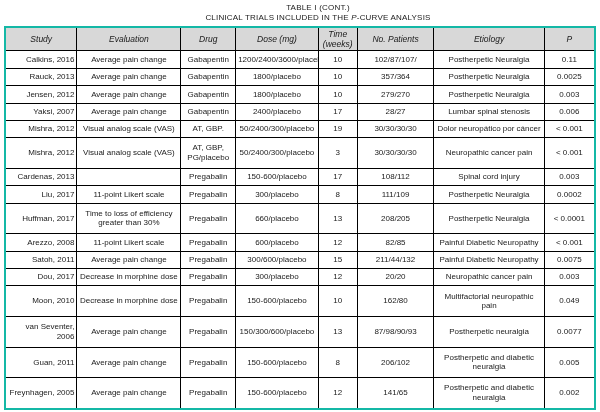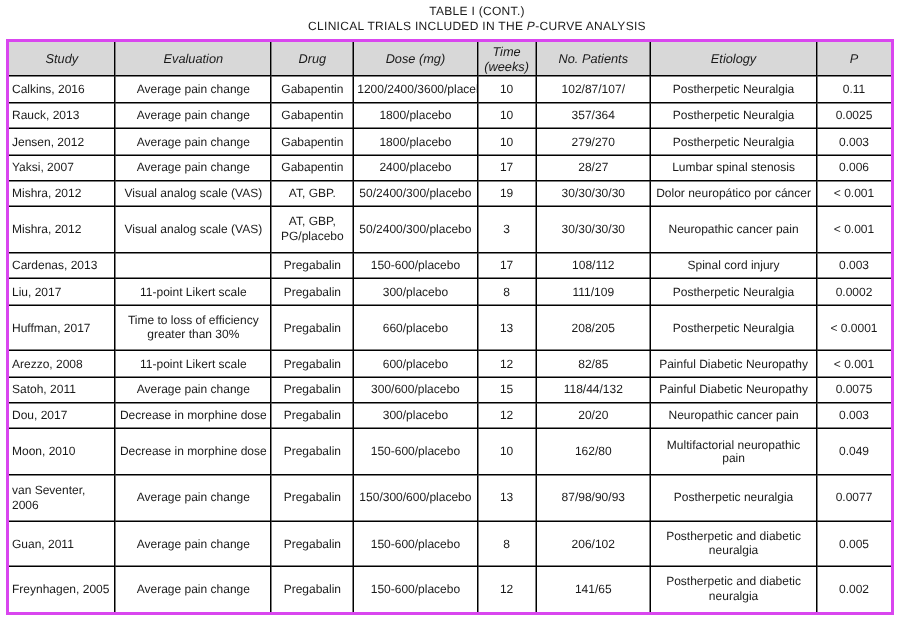--- a/index.html
+++ b/index.html
@@ -23,40 +23,40 @@
     letter-spacing: 0.2px;
     margin-bottom: 3px;
     margin-left: 36px;
   }
   .title-block .italic { font-style: italic; }
   table.trials {
     width: 592px;
     height: 384px;
     margin: 0 auto;
     border-collapse: collapse;
-    border: 2px solid #d946ef;
+    border: 2px solid #14b8a6;
     table-layout: fixed;
     font-size: 8px;
   }
   th, td {
     border: 1px solid #000000;
     padding: 1px 2px;
     text-align: center;
     vertical-align: middle;
     line-height: 1.2;
     overflow: hidden;
   }
   th {
     background: #d8d8d8;
     font-style: italic;
     font-weight: normal;
     font-size: 8.5px;
     height: 17px;
   }
-  td.study { text-align: left; }
+  td.study { text-align: right; }
 </style>
 </head>
 <body>
 
 <div class="page">
   <div class="title-block">
     <div>TABLE I (CONT.)</div>
     <div><span>CLINICAL TRIALS INCLUDED IN THE </span><span class="italic">P</span><span>-CURVE ANALYSIS</span></div>
   </div>
 
@@ -183,21 +183,21 @@
           <td>82/85</td>
           <td>Painful Diabetic Neuropathy</td>
           <td>&lt; 0.001</td>
         </tr>
         <tr>
           <td class="study">Satoh, 2011</td>
           <td>Average pain change</td>
           <td>Pregabalin</td>
           <td>300/600/placebo</td>
           <td>15</td>
-          <td>118/44/132</td>
+          <td>211/44/132</td>
           <td>Painful Diabetic Neuropathy</td>
           <td>0.0075</td>
         </tr>
         <tr>
           <td class="study">Dou, 2017</td>
           <td>Decrease in morphine dose</td>
           <td>Pregabalin</td>
           <td>300/placebo</td>
           <td>12</td>
           <td>20/20</td>

